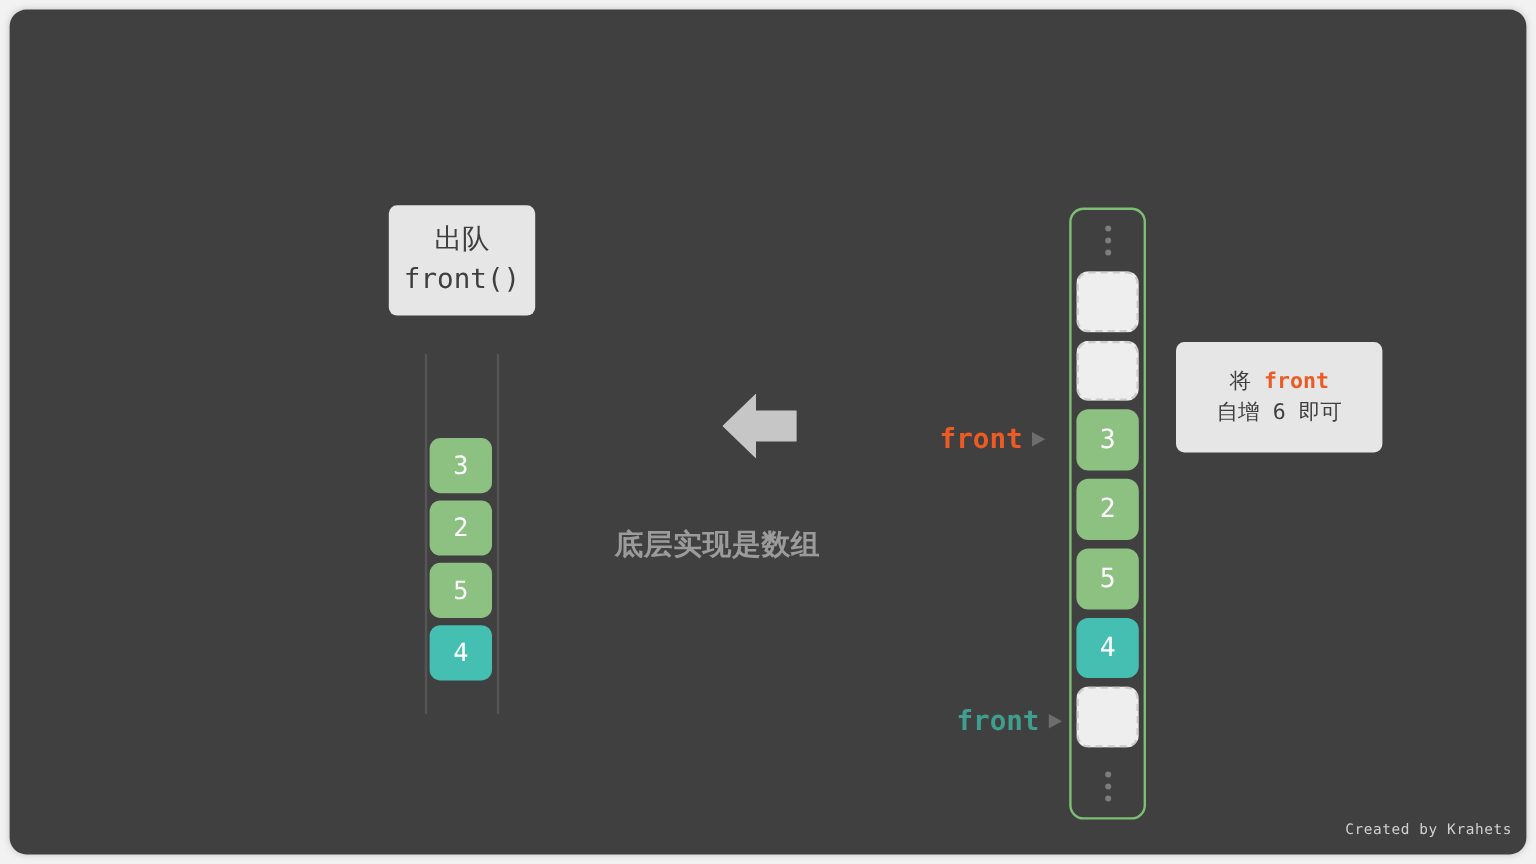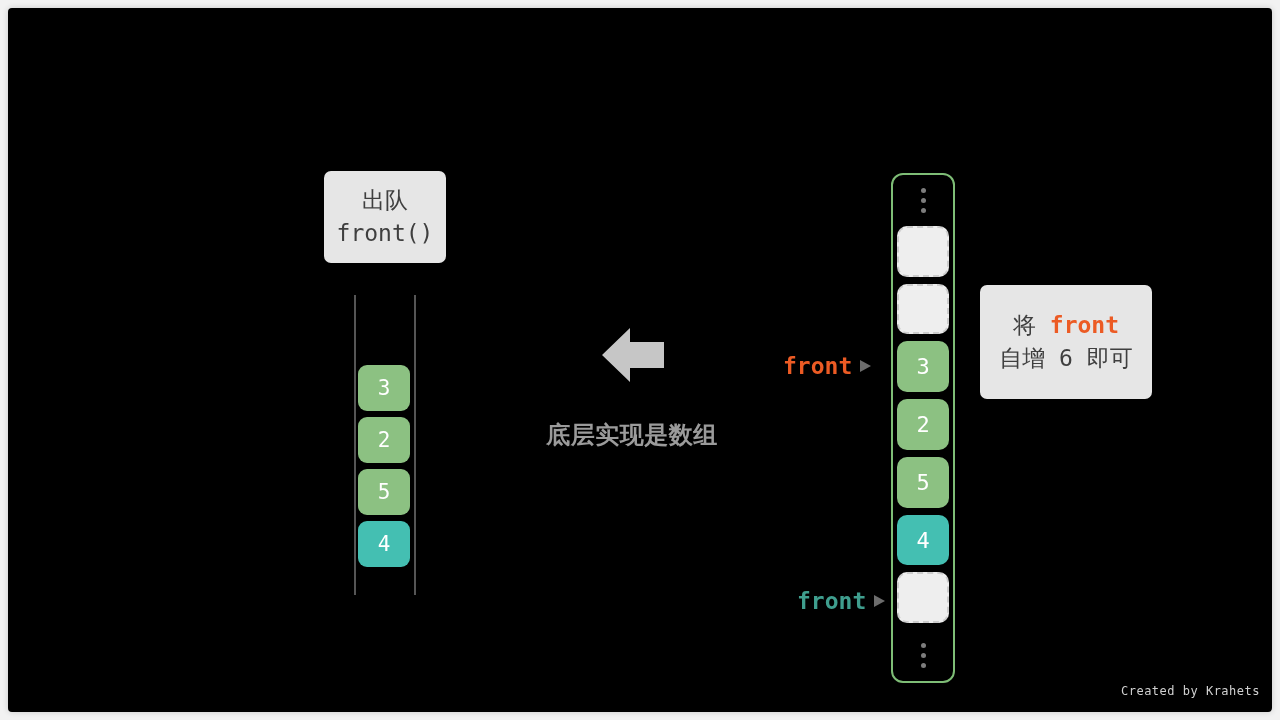--- a/index.html
+++ b/index.html
@@ -21,22 +21,22 @@
     height: 720px;
     background: #f2f2f2;
     box-sizing: border-box;
   }
   #card {
     position: absolute;
     left: 8px;
     top: 8px;
     width: 1264px;
     height: 704px;
-    background: #000000;
-    border-radius: 4px;
+    background: #404040;
+    border-radius: 14px;
     box-shadow: 0 0 6px rgba(0,0,0,0.16);
     box-sizing: border-box;
     overflow: hidden;
   }
 
   
   .label-box {
     position: absolute;
     background: #e6e6e6;
     border-radius: 7px;
@@ -56,33 +56,32 @@
     width: 122px;
     height: 92px;
     font-size: 23px;
   }
   #op-box .ln { display: block; }
 
   #hint-box {
     left: 972px;
     top: 277px;
     width: 172px;
-    height: 114px;
-    font-size: 23px;
+    height: 92px;
+    font-size: 18px;
   }
   #hint-box .ln { display: block; }
   .kw-front { color: #ec5b24; font-weight: bold; }
 
   
   #caption {
     position: absolute;
     left: 504px;
-    top: 410px;
+    top: 430px;
     width: 240px;
-    text-align: center;
     color: #9b9b9b;
     font-weight: bold;
     font-size: 24px;
     line-height: 1.45;
     letter-spacing: 0.5px;
   }
   #caption .ln { display: block; }
 
   
   #big-arrow {

